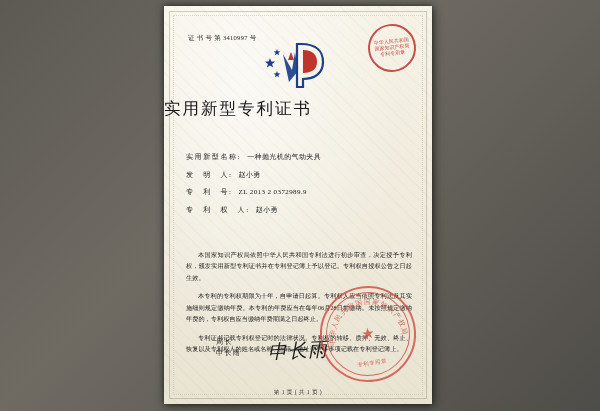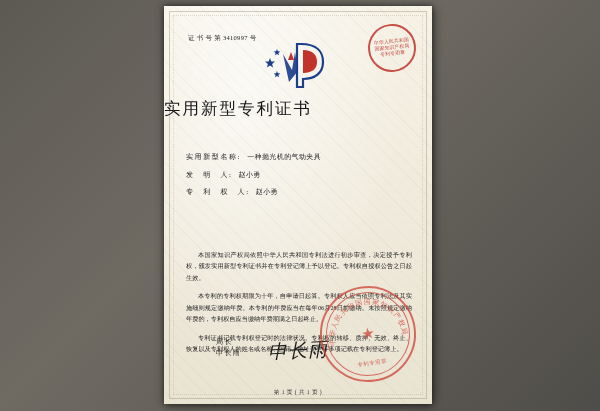--- a/index.html
+++ b/index.html
@@ -274,20 +274,24 @@
     <div class="fields">
       <div class="frow">
         <span class="flabel">实用新型名称:</span>
         <span class="fvalue">一种抛光机的气动夹具</span>
       </div>
       <div class="frow">
         <span class="flabel">发　明　人:</span>
         <span class="fvalue">赵小勇</span>
       </div>
       <div class="frow">
+        <span class="flabel">专　利　号:</span>
+        <span class="fvalue">ZL 2013 2 0372989.9</span>
+      </div>
+      <div class="frow">
         <span class="flabel">专　利　权　人:</span>
         <span class="fvalue">赵小勇</span>
       </div>
     </div>
 
     <div id="body" class="cn">
       <p>本国家知识产权局依照中华人民共和国专利法进行初步审查，决定授予专利权，颁发实用新型专利证书并在专利登记簿上予以登记。专利权自授权公告之日起生效。</p>
       <p>本专利的专利权期限为十年，自申请日起算。专利权人应当依照专利法及其实施细则规定缴纳年费。本专利的年费应当在每年06月28日前缴纳。未按照规定缴纳年费的，专利权自应当缴纳年费期满之日起终止。</p>
       <p>专利证书记载专利权登记时的法律状况。专利权的转移、质押、无效、终止、恢复以及专利权人的姓名或名称、国籍、地址变更等事项记载在专利登记簿上。</p>
     </div>

